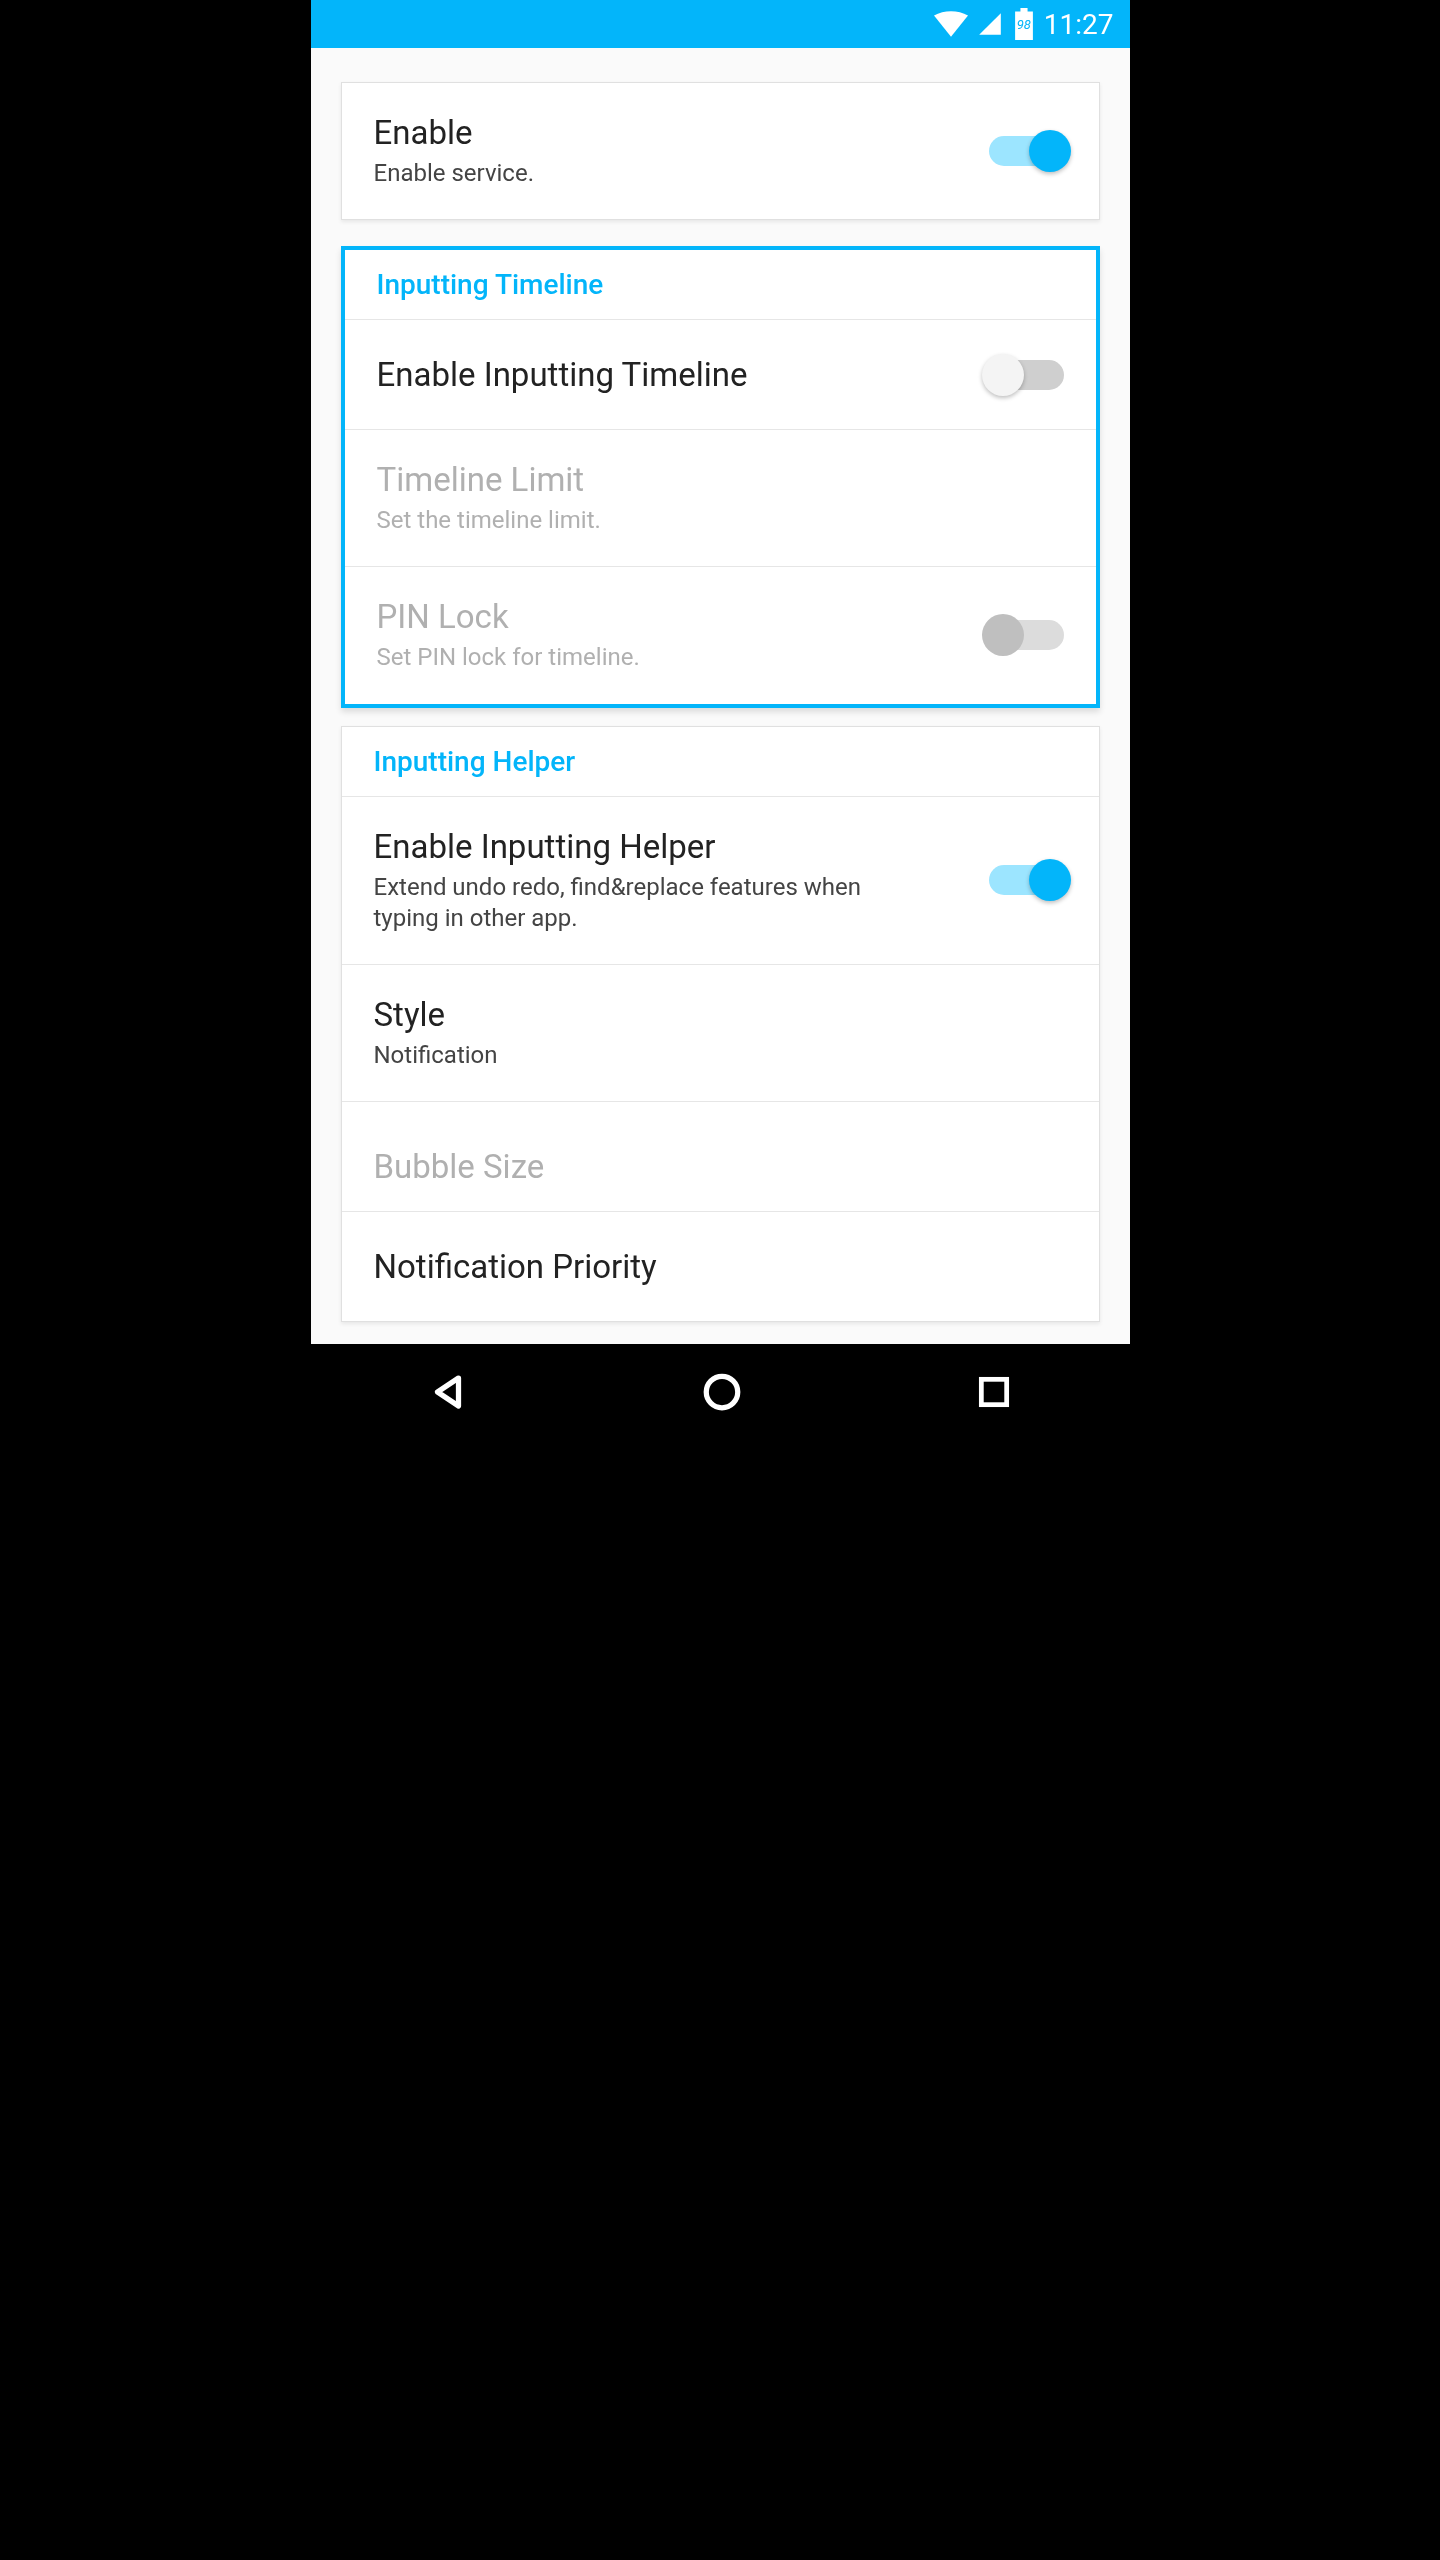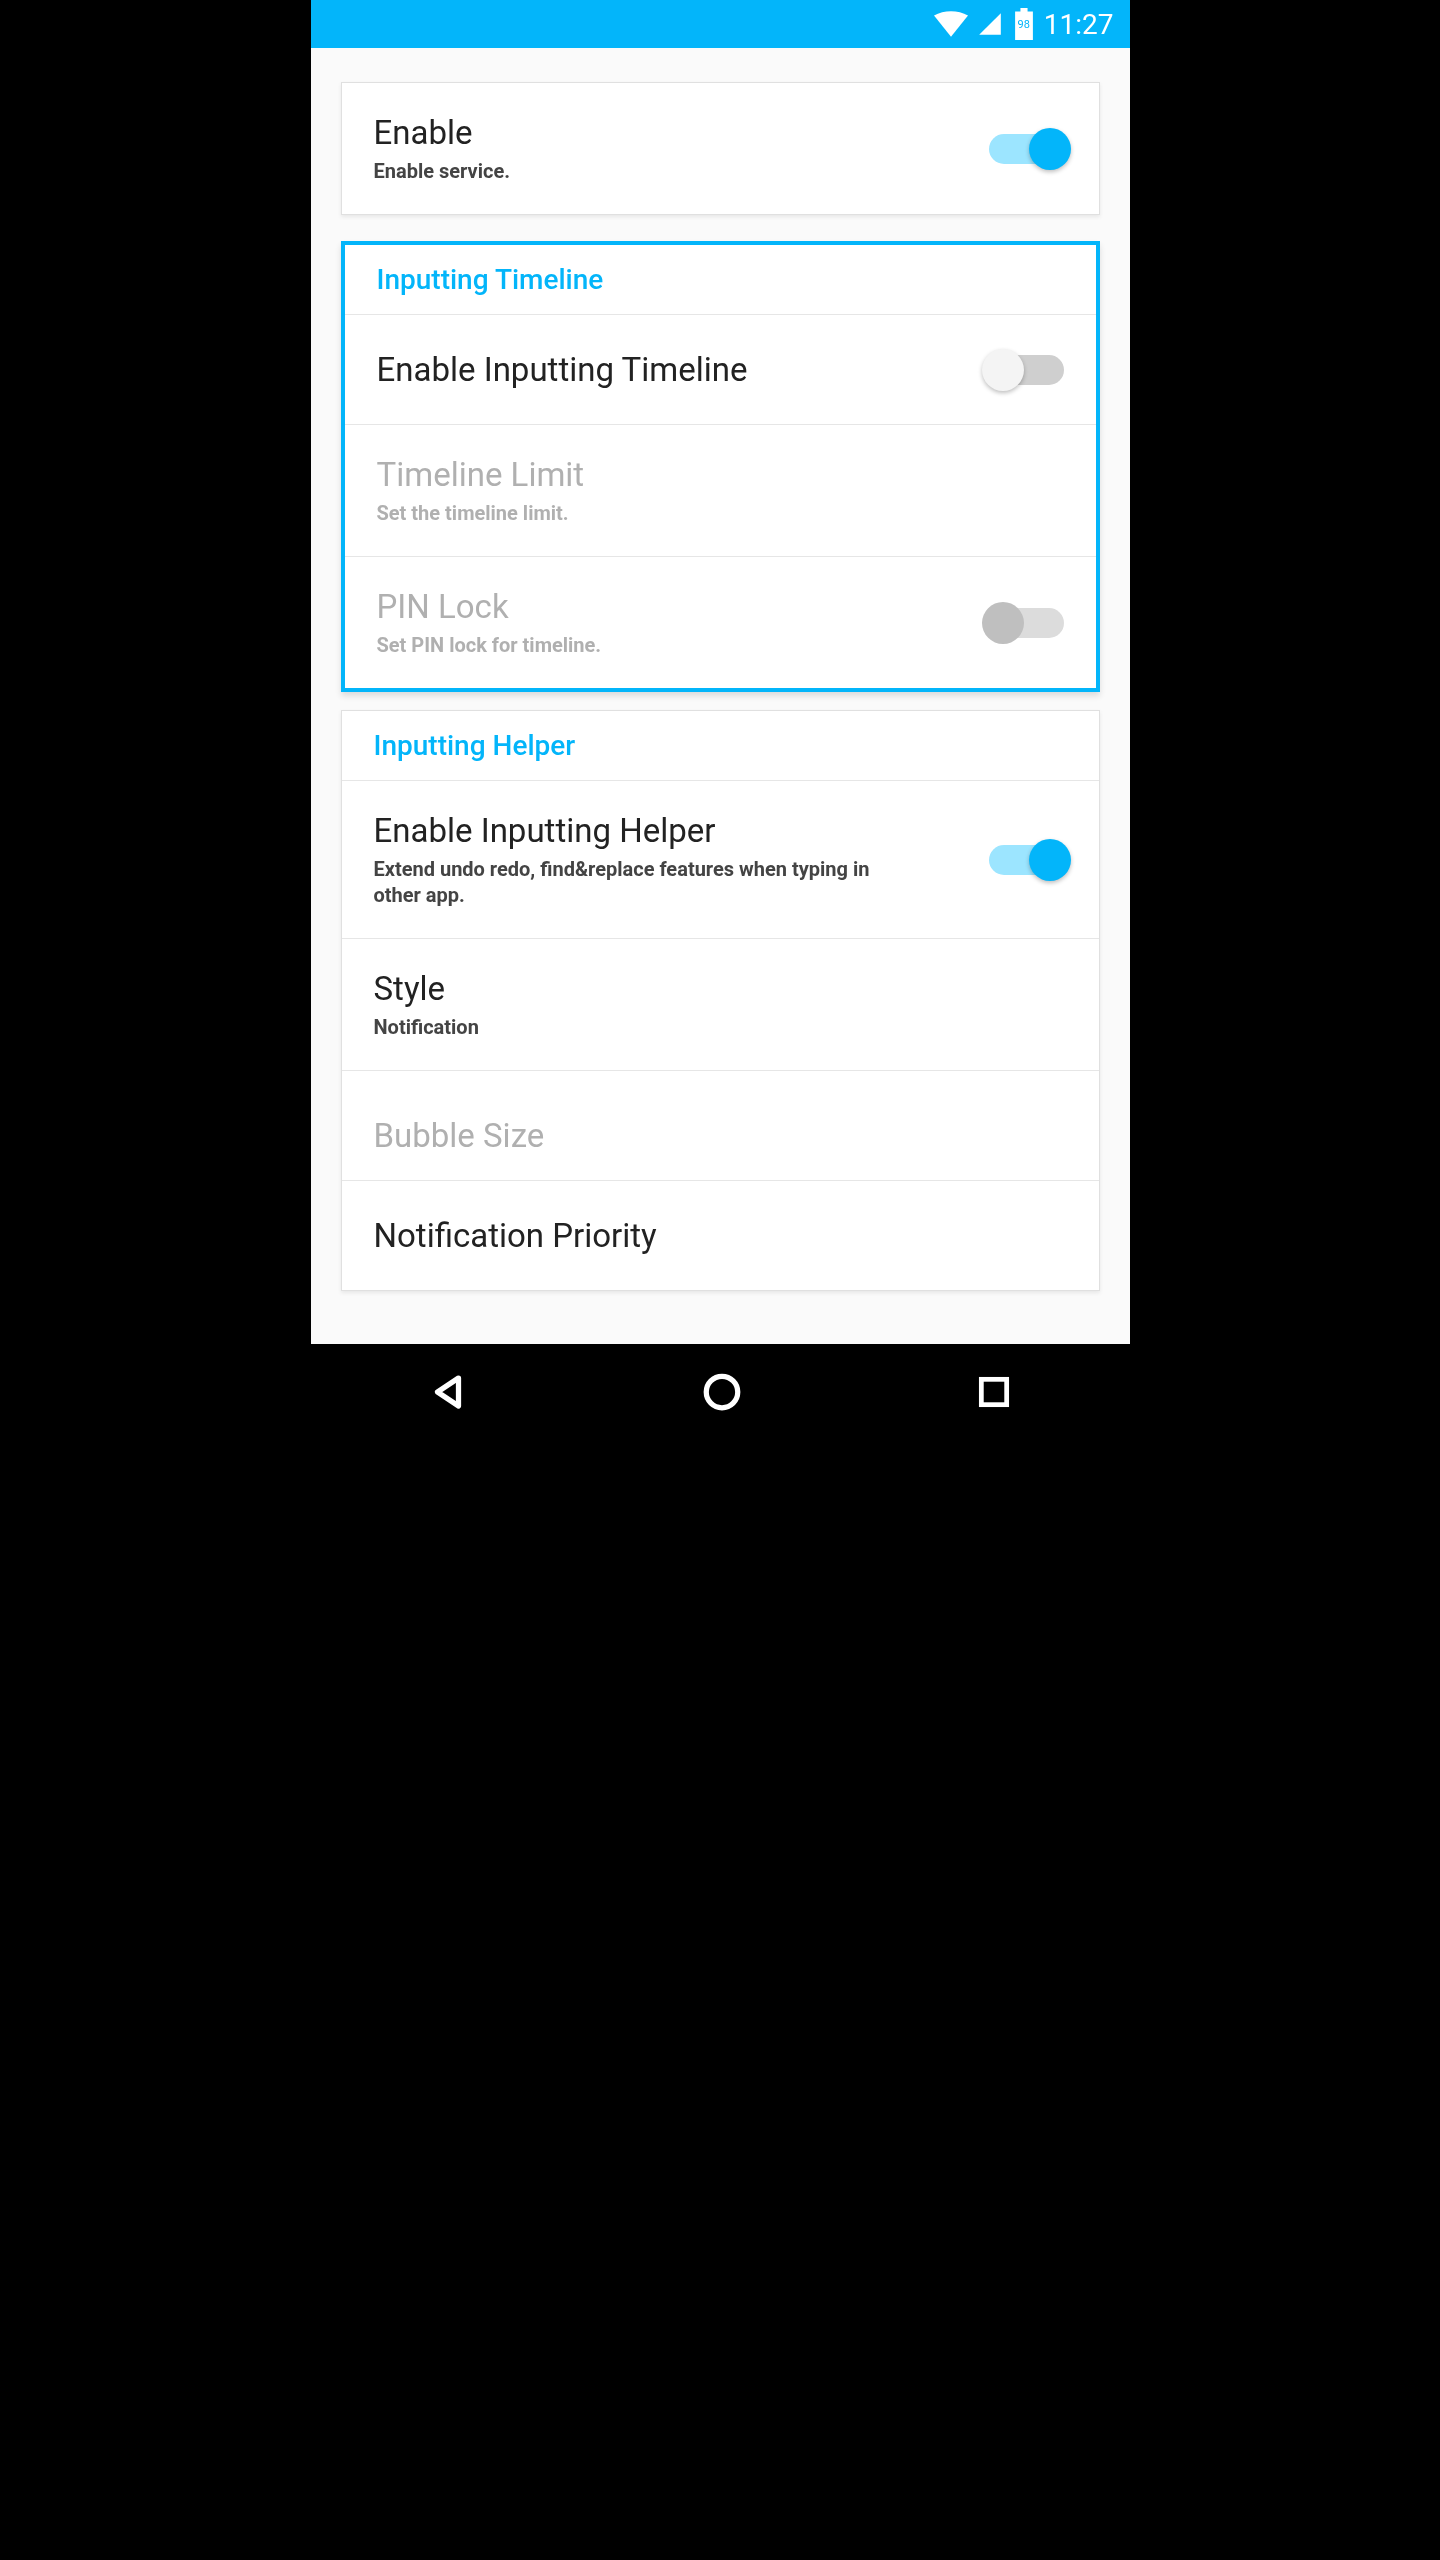--- a/index.html
+++ b/index.html
@@ -1,28 +1,28 @@
 <!DOCTYPE html>
 <html><head>
 <meta charset="utf-8">
 <style>
   * { box-sizing: border-box; margin: 0; padding: 0; }
   html, body { width: 1440px; height: 2560px; background: #000; font-family: Roboto, Arial, sans-serif; }
   .screen { width: 819px; height: 1440px; margin: 0 auto; background: #fafafa; display: flex; flex-direction: column; }
   .status-bar { height: 48px; background: #03b5fa; display: flex; align-items: center; justify-content: flex-end; padding-right: 16px; color: #fff; font-size: 28px; font-weight: 400; gap: 8px; }
   .status-bar svg { fill: #fff; }
-  .battery-pct { font-size: 11px; color: #03b5fa; position: absolute; }
+  .battery-pct { font-size: 13px; color: #03b5fa; position: absolute; font-style: italic; }
   .content { flex: 1; overflow: hidden; }
   .scroll-area { padding: 0 30px; }
   .card { background: #fff; border: 1px solid #e0e0e0; margin-top: 34px; margin-bottom: 0; box-shadow: 0 2px 4px rgba(0,0,0,0.08); }
   .row { display: flex; align-items: center; padding: 30px 32px 30px 32px; border-top: 1px solid #e6e6e6; min-height: 110px; }
   .row:first-child { border-top: none; }
   .row-text { flex: 1; display: flex; flex-direction: column; gap: 6px; }
   .row-title { font-size: 33px; color: #222; }
-  .row-sub { font-size: 20px; color: #444; line-height: 1.3; font-weight: bold; }
+  .row-sub { font-size: 24px; color: #444; line-height: 1.3; }
   .disabled .row-title { color: #b0b0b0; }
   .disabled .row-sub { color: #b0b0b0; }
   .bordered-card { border: 4px solid #03b5fa; margin-top: 26px; box-shadow: 0 4px 6px rgba(0,0,0,0.12); }
   .section-header { font-size: 28px; color: #03b5fa; padding: 18px 16px 18px 32px; font-weight: 500; }
   .toggle { width: 78px; height: 30px; border-radius: 15px; position: relative; flex-shrink: 0; margin-left: 20px; }
   .toggle::after { content: ""; position: absolute; width: 42px; height: 42px; border-radius: 50%; top: -6px; box-shadow: 0 2px 4px rgba(0,0,0,0.25); transition: all .2s; }
   .toggle.on { background: #9ce5ff; }
   .toggle.on::after { background: #03b5fa; right: -4px; }
   .toggle.off { background: #cfcfcf; }
   .toggle.off::after { background: #f4f4f4; left: -4px; }

